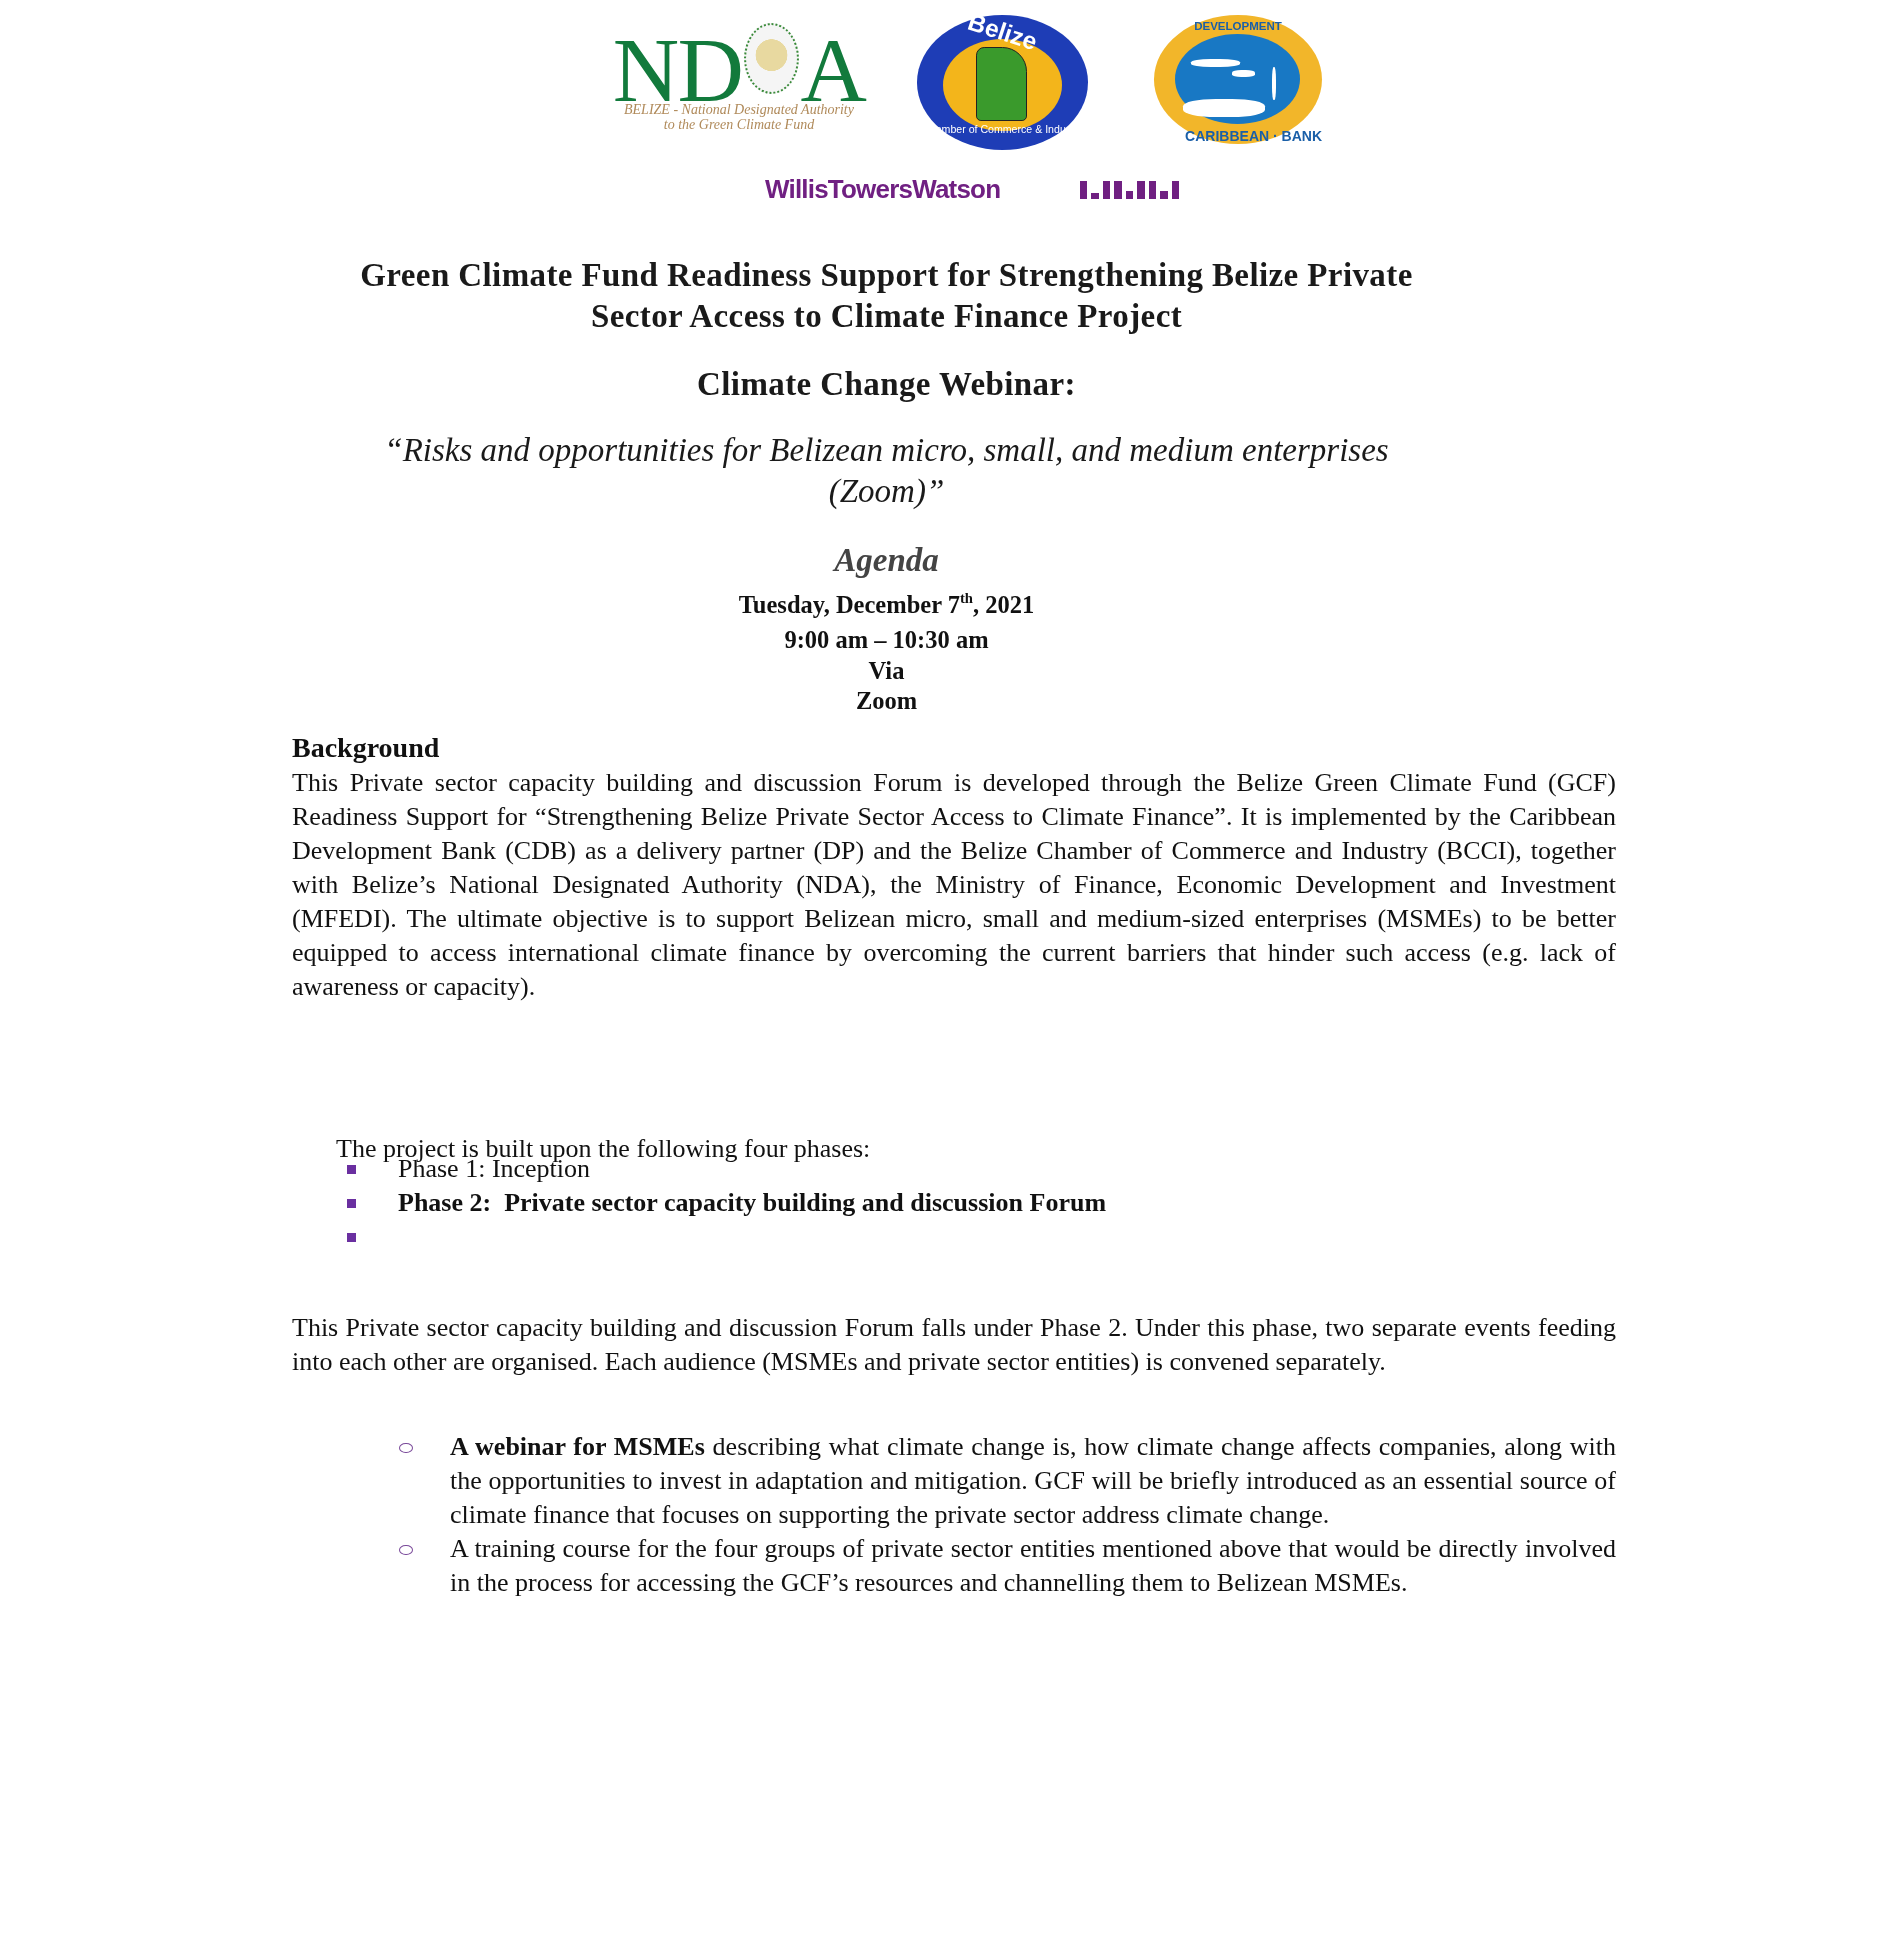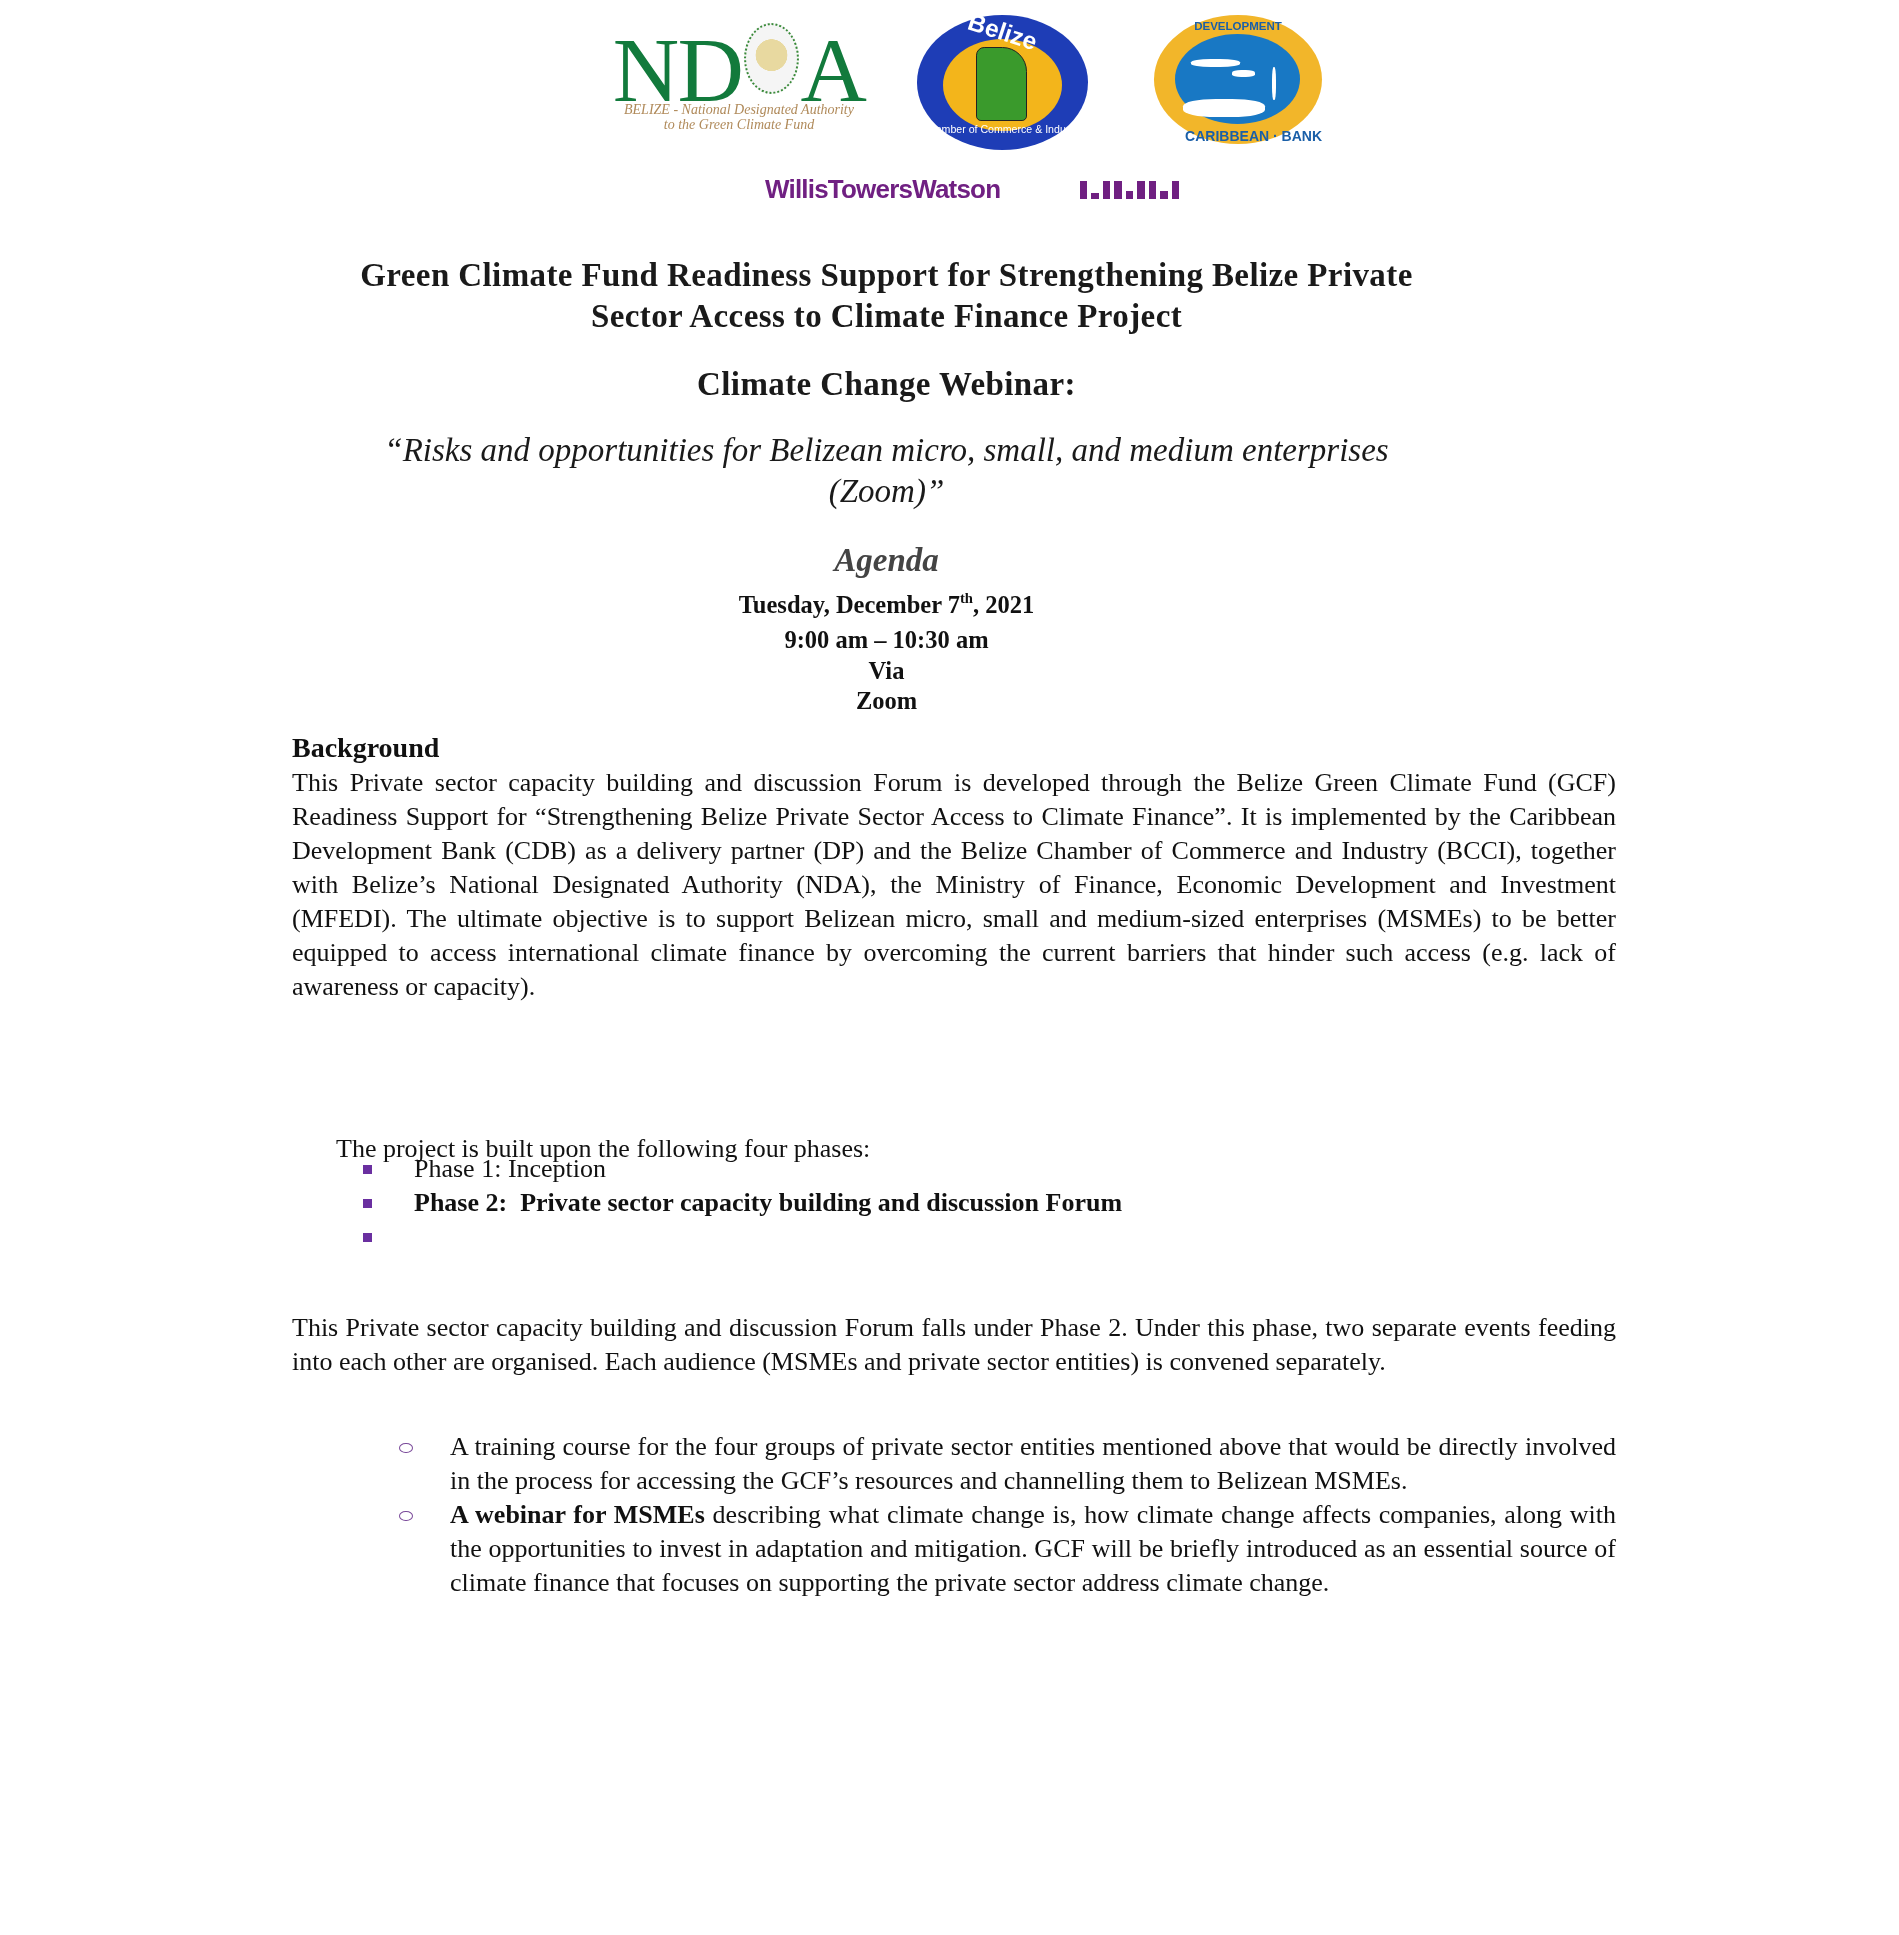--- a/index.html
+++ b/index.html
@@ -52,21 +52,21 @@
   #agenda-time { top:624px; }
   #agenda-via { top:655px; }
   #agenda-platform { top:685px;font-family:Liberation Serif, serif; }
   sup { font-size:14.7px; vertical-align:9.8px; line-height:0; }
 
   
   .body-block { position:absolute; left:292px; width:1324px; font-size:26px; line-height:34px; text-align:justify; color:#111; }
   #background-heading { position:absolute; left:292px; top:731px; font-weight:bold; font-size:28px; line-height:34px; }
   #background-para { top:766px; }
   #phases-intro { top:1132px;margin-left:44px; }
-  .phase-list { position:absolute; left:308px; top:1152px; width:1324px; margin:0; padding:0; list-style:none; font-size:26px; line-height:34px; }
+  .phase-list { position:absolute; left:292px; top:1152px; width:1324px; margin:0; padding:0; list-style:none; font-size:26px; line-height:34px; }
   .phase-list li { position:relative; padding-left:106px; }
   .phase-list li .sq { position:absolute; left:55px; top:13px; width:9px; height:9px; background:#6a2fa0; }
   .phase-list li.bold { font-weight:bold; }
   #phase2-para { top:1311px; }
   .event-list { position:absolute; left:292px; top:1430px; width:1324px; margin:0; padding:0; list-style:none; font-size:26px; line-height:34px; }
   .event-list li { position:relative; padding-left:158px; text-align:justify; }
   .event-list li .circ { position:absolute; left:107px; top:13px; width:11.5px; height:8.2px; border:1.2px solid #7a4a9a; border-radius:50%; }
 </style>
 </head>
 <body>
@@ -135,16 +135,16 @@
 
 <ul class="phase-list">
   <li><span class="sq"></span><span>Phase 1: Inception</span></li>
   <li class="bold"><span class="sq"></span><span style="white-space:pre">Phase 2:  Private sector capacity building and discussion Forum</span></li>
   <li><span class="sq"></span></li>
 </ul>
 
 <div id="phase2-para" class="body-block">This Private sector capacity building and discussion Forum falls under Phase 2. Under this phase, two separate events feeding into each other are organised. Each audience (MSMEs and private sector entities) is convened separately.</div>
 
 <ul class="event-list">
+  <li><span class="circ"></span><b>A webinar for MSMEs</b><span> describing what climate change is, how climate change affects companies, along with the opportunities to invest in adaptation and mitigation. GCF will be briefly introduced as an essential source of climate finance that focuses on supporting the private sector address climate change.</span></li>
   <li><span class="circ"></span><b></b><span>A training course for the four groups of private sector entities mentioned above that would be directly involved in the process for accessing the GCF’s resources and channelling them to Belizean MSMEs.</span></li>
-  <li><span class="circ"></span><b>A webinar for MSMEs</b><span> describing what climate change is, how climate change affects companies, along with the opportunities to invest in adaptation and mitigation. GCF will be briefly introduced as an essential source of climate finance that focuses on supporting the private sector address climate change.</span></li>
 </ul>
 
 
 </body></html>

